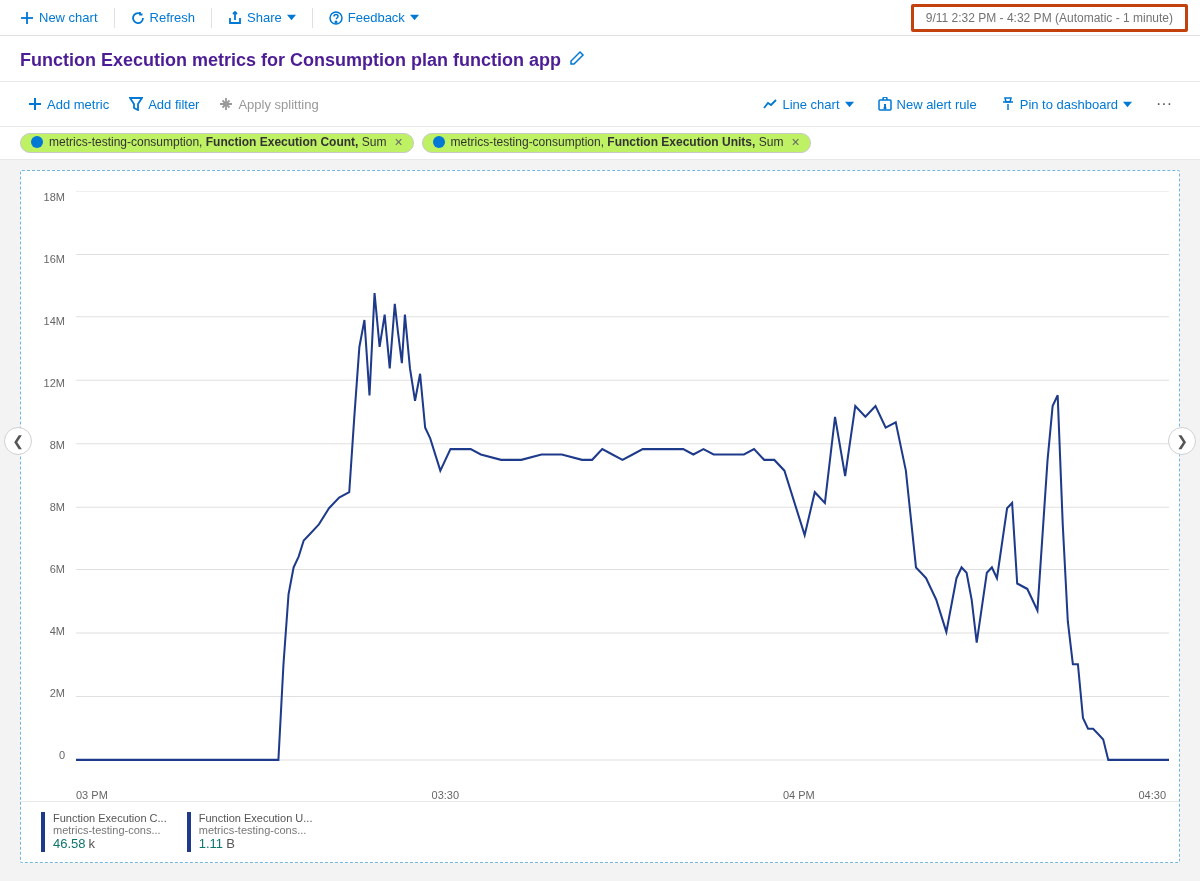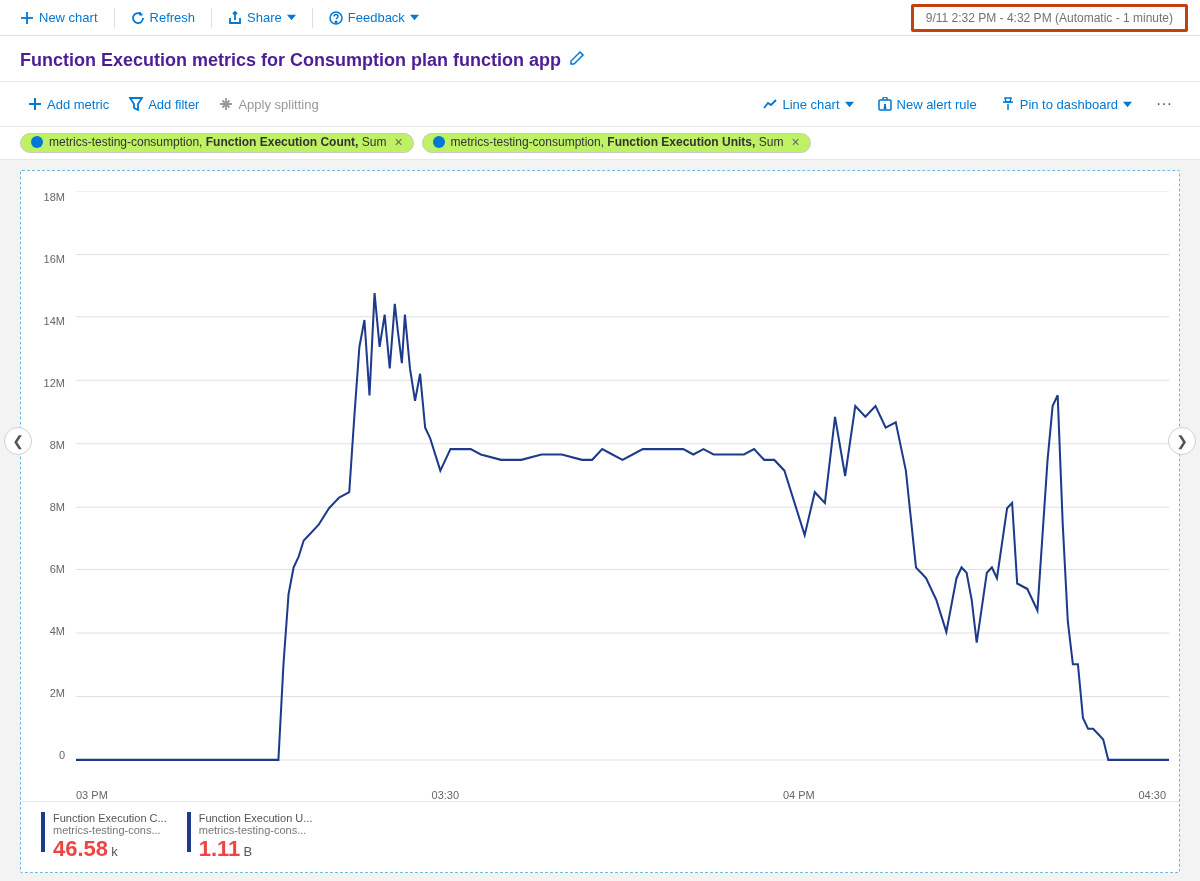--- a/index.html
+++ b/index.html
@@ -74,21 +74,21 @@
     .svg-chart { width: 100%; display: block; }
 
     .chart-legend {
       display: flex; gap: 20px; padding: 8px 20px 10px;
     }
     .legend-item { display: flex; gap: 8px; align-items: flex-start; }
     .legend-color-bar { width: 4px; height: 40px; flex-shrink: 0; }
     .legend-text { font-size: 11px; }
     .legend-name { color: #555; white-space: nowrap; overflow: hidden; text-overflow: ellipsis; max-width: 130px; }
     .legend-sub { color: #777; font-size: 11px; }
-    .legend-value { font-size: 22px; font-weight: 700; color: #ef4444; }
+    .legend-value { font-size: 13px; font-weight: 400; color: #0f766e; }
     .legend-unit { font-size: 13px; font-weight: 400; color: #555; }
 
     .nav-arrow {
       position: fixed; top: 50%; transform: translateY(-50%);
       background: #fff; border: 1px solid #d0d0d0; border-radius: 50%;
       width: 28px; height: 28px; display: flex; align-items: center; justify-content: center;
       cursor: pointer; color: #555; font-size: 14px; z-index: 10;
     }
     .nav-arrow-left { left: 4px; }
     .nav-arrow-right { right: 4px; }

